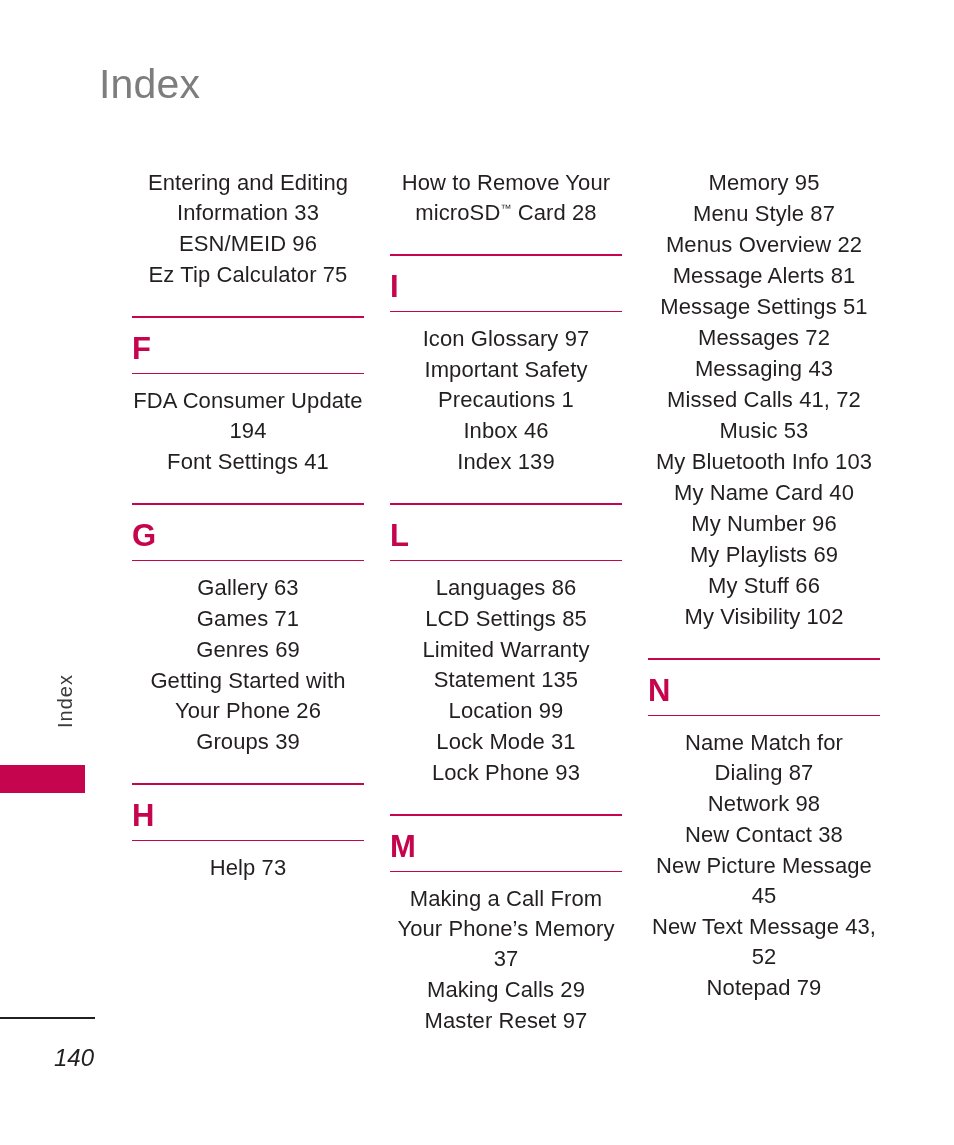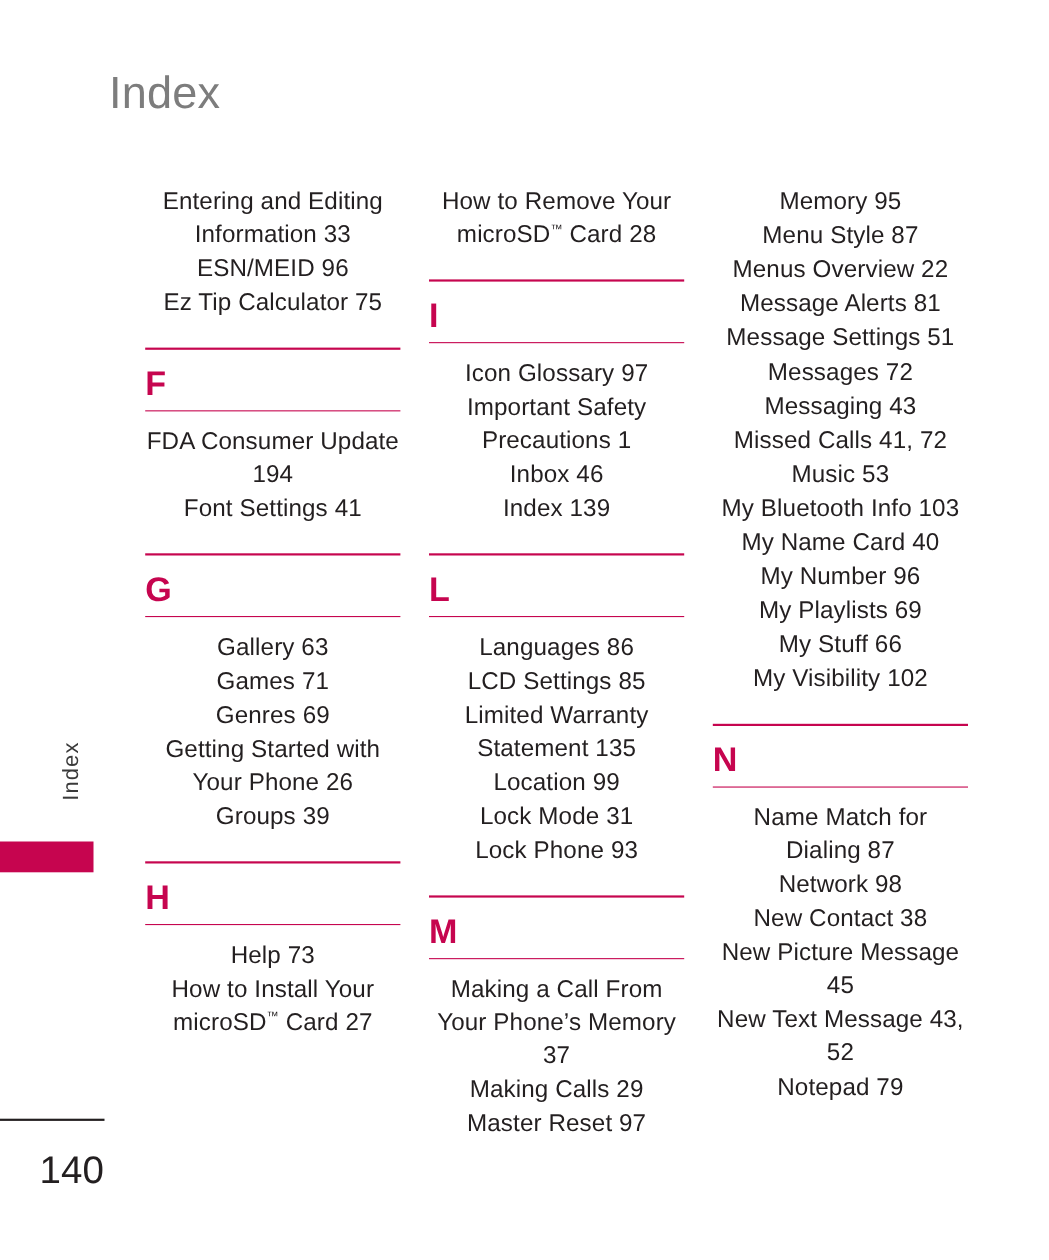--- a/index.html
+++ b/index.html
@@ -56,25 +56,26 @@
   #footer-rule {
     position: absolute;
     left: 0px;
     top: 1017px;
     width: 95px;
     height: 2px;
     background: #231f20;
   }
   #page-number {
     position: absolute;
-    left: 36px;
+    left: 54px;
     top: 1046px;
-    font-size: 35px;
+    font-size: 24px;
     color: #231f20;
     line-height: 1;
+    font-style: italic;
   }
 
   
   #columns {
     position: absolute;
     left: 132px;
     top: 168px;
     width: 748px;
     display: flex;
     gap: 26px;
@@ -173,21 +174,20 @@
         <li class="entry">Getting Started with Your Phone 26</li>
         <li class="entry">Groups 39</li>
       </ul>
       <div class="section-head">
         <div class="rule-top"></div>
         <div class="letter">H</div>
         <div class="rule-bottom"></div>
       </div>
       <ul class="entry-list">
         <li class="entry">Help 73</li>
-        <li class="entry">How to Install Your microSD<sup>™</sup> Card 27</li>
       </ul>
     </div>
     <div class="column">
       <ul class="entry-list">
         <li class="entry">How to Remove Your microSD<sup>™</sup> Card 28</li>
       </ul>
       <div class="section-head">
         <div class="rule-top"></div>
         <div class="letter">I</div>
         <div class="rule-bottom"></div>

